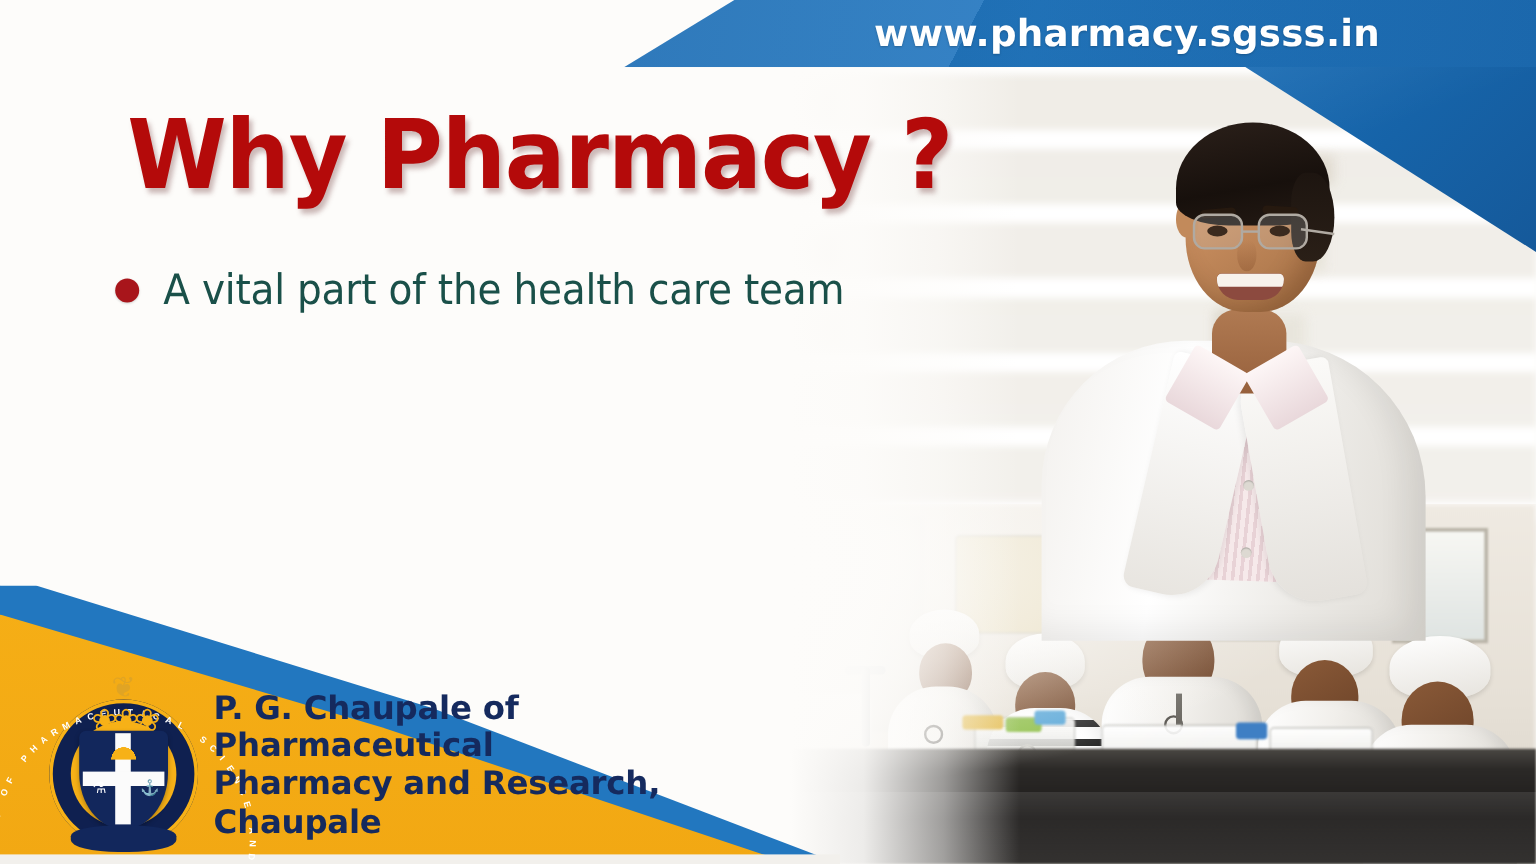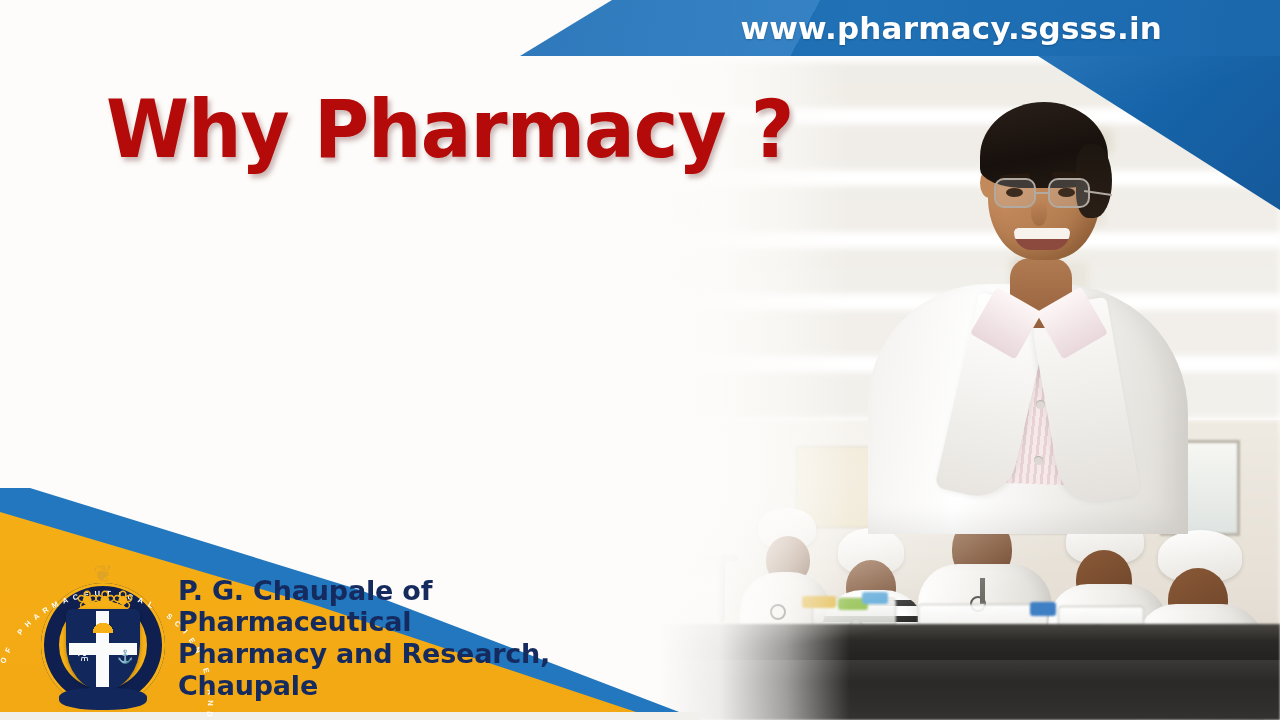--- a/index.html
+++ b/index.html
@@ -187,21 +187,21 @@
     clip-path: polygon(92px 0, 760px 0, 760px 56px, 0 56px);
     z-index:8;
   }
   .header-band-shade {
     position:absolute; right:0; top:0; width:760px; height:56px;
     background:linear-gradient(118deg, rgba(255,255,255,.09) 0 38%, rgba(0,0,0,.05) 38% 100%);
     clip-path: polygon(92px 0, 760px 0, 760px 56px, 0 56px);
     z-index:9; pointer-events:none;
   }
   .site-url {
-    position:absolute; right:0; top:0; width:760px; height:56px; z-index:10;
+    position:absolute; right:12px; top:0; width:760px; height:56px; z-index:10;
     display:flex; align-items:center; justify-content:flex-end; padding-right:118px;
     color:#ffffff; font-size:31px; font-weight:700; letter-spacing:.2px;
     font-family:"DejaVu Sans", sans-serif;
     text-shadow:0 1px 2px rgba(0,0,0,.22);
   }
 
   
   .right-wedge {
     position:absolute; right:0; top:0; width:330px; height:210px; z-index:7;
     background:linear-gradient(135deg,#1f74bd 0%,#1663a8 60%,#15599a 100%);
@@ -447,20 +447,24 @@
   <div class="right-wedge"></div>
   <div class="right-wedge-2"></div>
 
   <div class="header-band"></div>
   <div class="header-band-shade"></div>
   <div class="site-url">www.pharmacy.sgsss.in</div>
 
   <div class="title">Why Pharmacy ?</div>
 
   <div class="bullets">
+    <div class="bullet-row">
+      <span class="dot"></span>
+      <span class="btext">A vital part of the health care team</span>
+    </div>
   </div>
 
   <div class="fb1"></div>
   <div class="fb-diag"></div>
   <div class="footer-yellow"></div>
   <div class="footer-strip"></div>
 
   <div class="crest">
     <div class="crest-wings">❦</div>
     <div class="crest-ring"></div>

